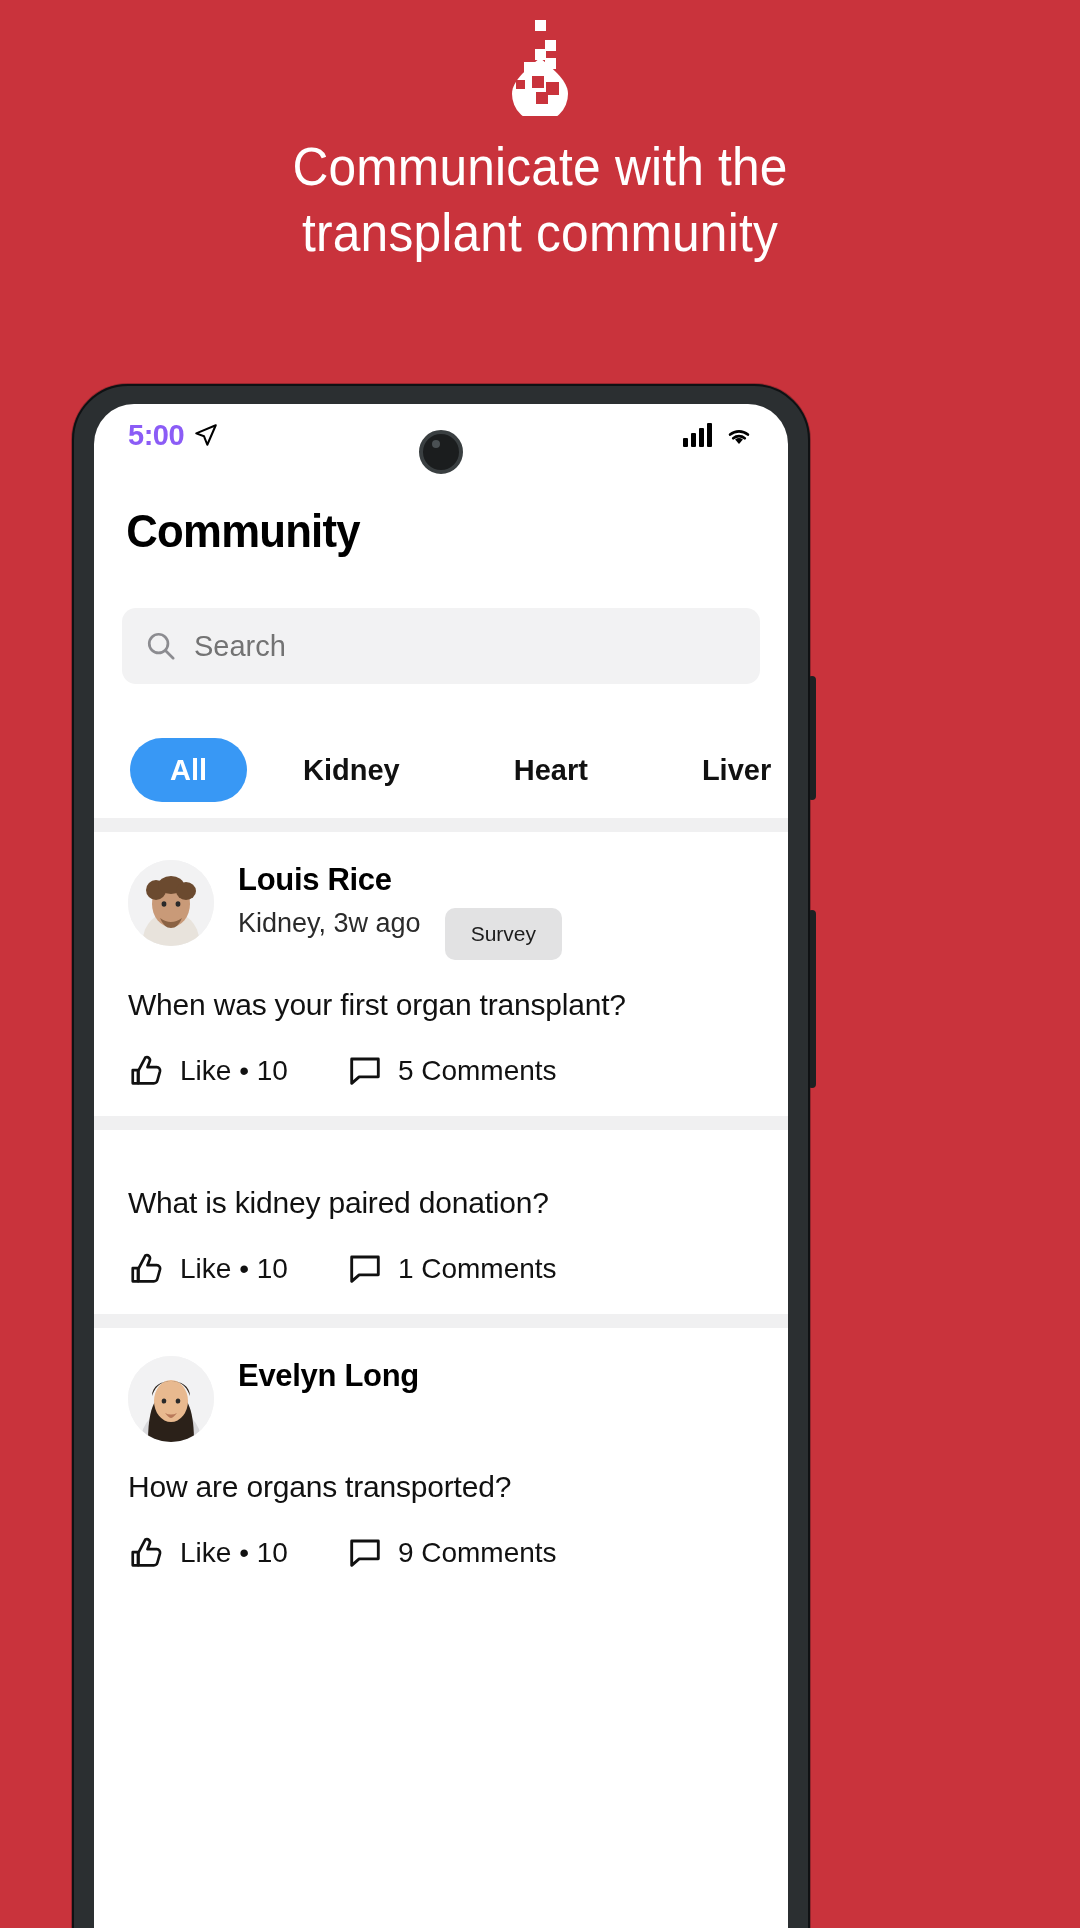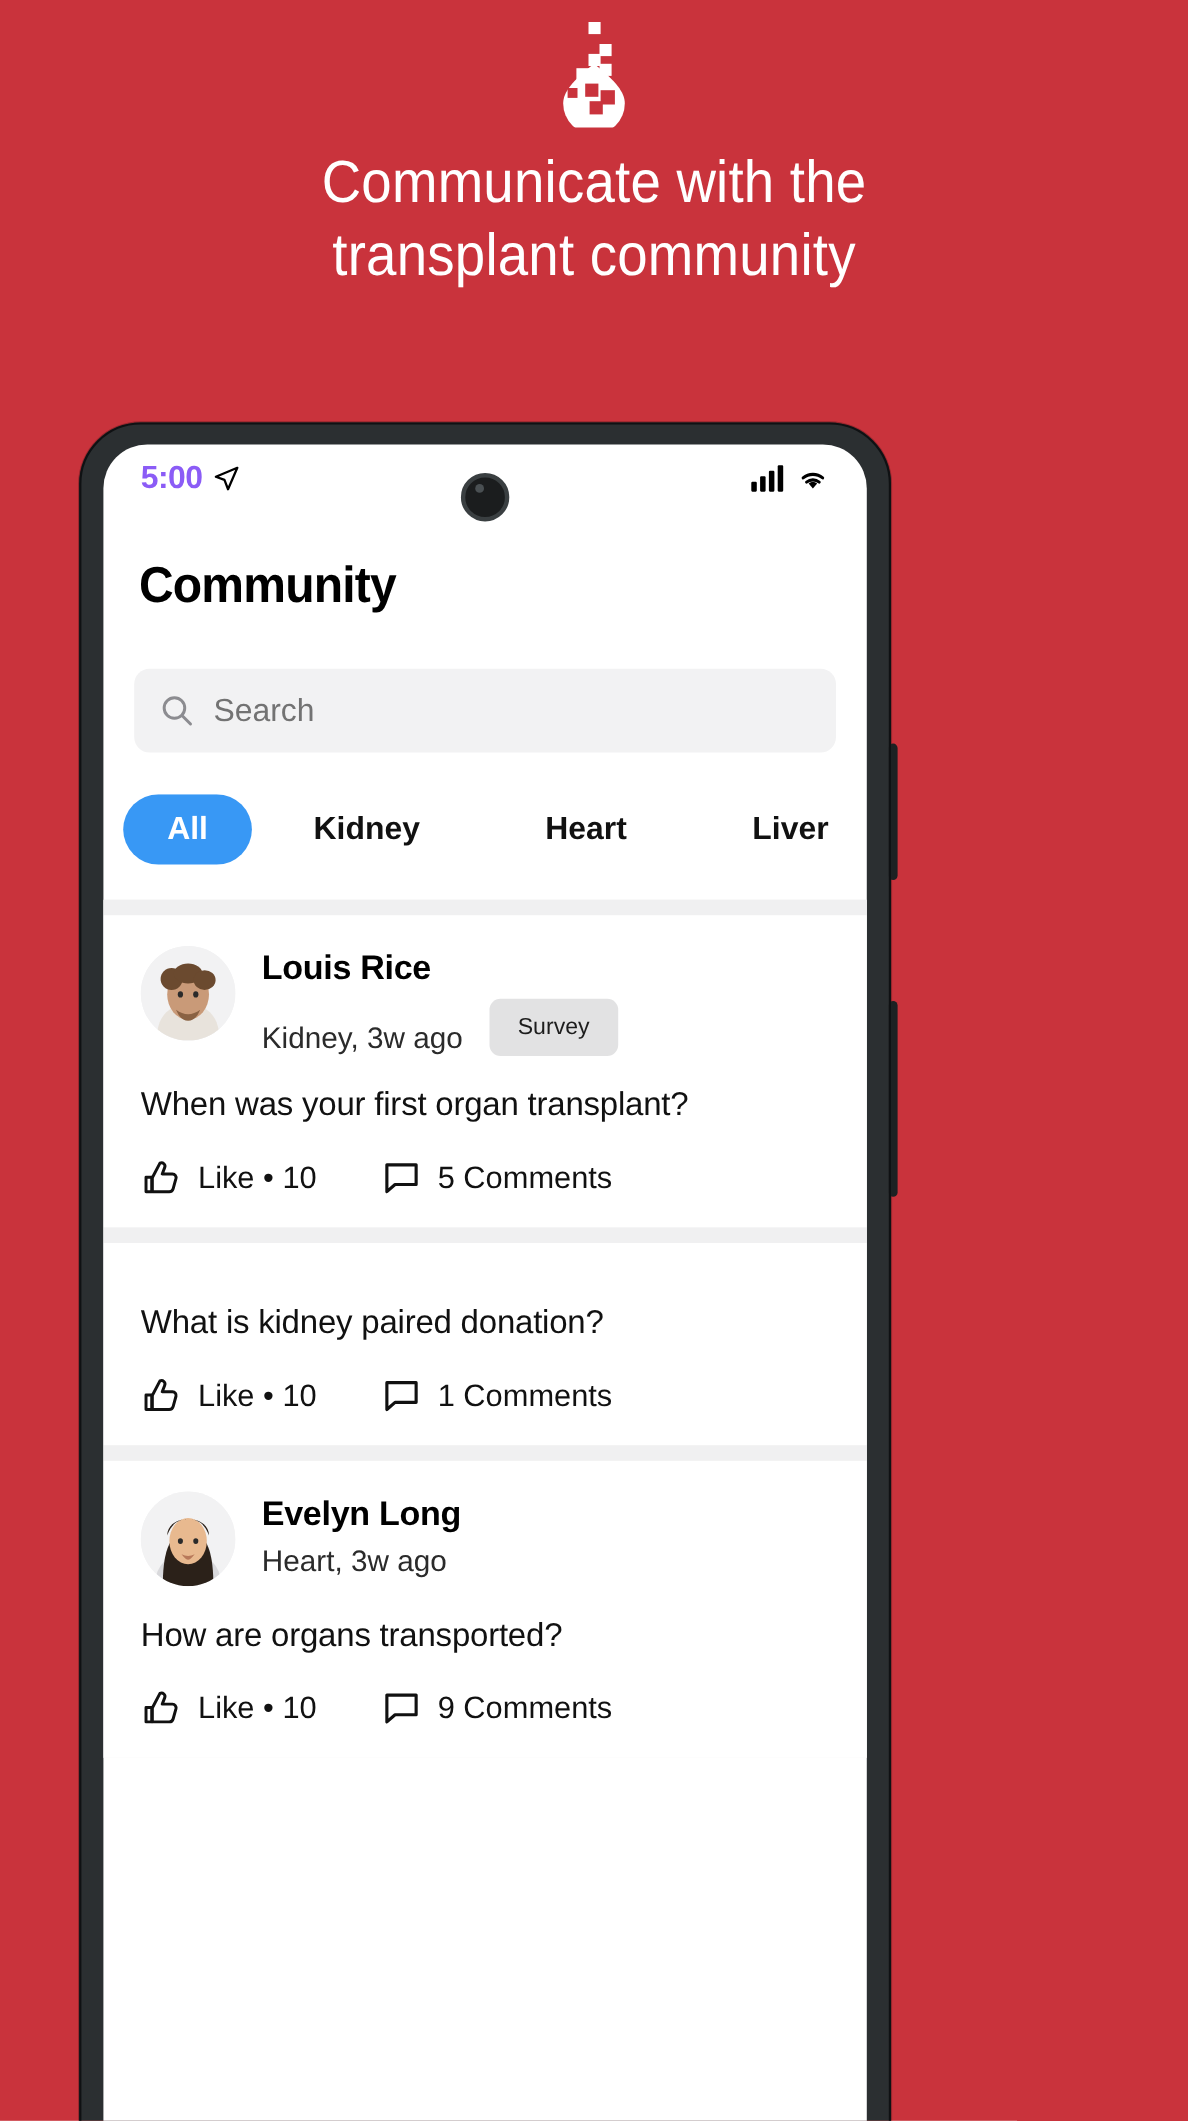--- a/index.html
+++ b/index.html
@@ -95,22 +95,22 @@
   #search-bar {
     margin:50px 28px 0 28px;
     height:76px; background:#f2f2f3; border-radius:14px;
     display:flex; align-items:center; gap:16px; padding:0 22px;
   }
   #search-input-text { color:#737373; font-size:29px; }
 
   
   #chip-row {
     margin-top:38px;
-    display:flex; align-items:flex-start; gap:0;
-    padding-left:8px;
+    display:flex; align-items:center; gap:0;
+    padding-left:26px;
     overflow:hidden; white-space:nowrap;
     height:96px;
   }
   .chip {
     flex:0 0 auto;
     font-size:29px; font-weight:700; color:#111;
     padding:0 34px; height:64px;
     display:flex; align-items:center; justify-content:center;
   }
   .chip.active {
@@ -125,21 +125,21 @@
   .post-sep { height:14px; background:#f0f0f1; }
 
   .post-head { display:flex; align-items:flex-start; gap:24px; }
   .avatar {
     flex:0 0 auto; width:86px; height:86px; border-radius:50%;
     background:#f2f2f3; overflow:hidden; position:relative;
   }
   .avatar svg { display:block; width:100%; height:100%; }
   .post-headinfo { flex:1; min-width:0; padding-top:2px; }
   .post-author { font-size:31px; font-weight:700; color:#000; letter-spacing:-.3px; }
-  .post-metarow { display:flex; align-items:flex-end; gap:24px; margin-top:10px; }
+  .post-metarow { display:flex; align-items:flex-start; gap:24px; margin-top:10px; }
   .post-meta { font-size:27px; color:#2b2b2b; }
   .post-badge {
     background:#e2e2e3; border-radius:10px;
     padding:14px 26px; font-size:21px; color:#1d1d1d;
   }
   .post-body { font-size:30px; color:#111; margin-top:28px; letter-spacing:-.2px; }
   .post-actions { display:flex; align-items:center; gap:58px; margin-top:30px; }
   .action { display:flex; align-items:center; gap:14px; }
   .action-label { font-size:28px; color:#111; }
 </style>
@@ -296,23 +296,20 @@
               <path d="M20 86 C20 60 24 36 43 36 C62 36 66 60 66 86 Z" fill="#2b2119"></path>
               <ellipse cx="43" cy="45" rx="17" ry="21" fill="#e8b98f"></ellipse>
               <path d="M24 40 C24 20 62 20 62 40 C58 28 50 25 43 25 C36 25 28 28 24 40 Z" fill="#2b2119"></path>
               <ellipse cx="36" cy="45" rx="2.3" ry="2.6" fill="#2a2a2a"></ellipse>
               <ellipse cx="50" cy="45" rx="2.3" ry="2.6" fill="#2a2a2a"></ellipse>
               <path d="M37 57 Q43 60 49 57 Q45 62 43 62 Q41 62 37 57 Z" fill="#b8795a"></path>
             </svg>
           </div>
           <div class="post-headinfo">
             <div class="post-author">Evelyn Long</div>
-            <div class="post-metarow">
-              <span class="post-meta">Heart, 3w ago</span>
-            </div>
           </div>
         </div>
         <div class="post-body">How are organs transported?</div>
         <div class="post-actions">
           <div class="action">
             <svg width="38" height="38" viewBox="0 0 24 24">
               <path d="M3 11.5 h3.3 v8.3 H3 z" fill="none" stroke="#111" stroke-width="1.7" stroke-linejoin="round"></path>
               <path d="M6.6 11.8 L11 3.4 a2 2 0 0 1 2.7 2.6 L12.3 9.6 h5.9 a2.1 2.1 0 0 1 2 2.6 l-1.6 5.8 a2.4 2.4 0 0 1 -2.3 1.8 H6.6 z" fill="none" stroke="#111" stroke-width="1.7" stroke-linejoin="round"></path>
             </svg>
             <span class="action-label">Like • 10</span>

